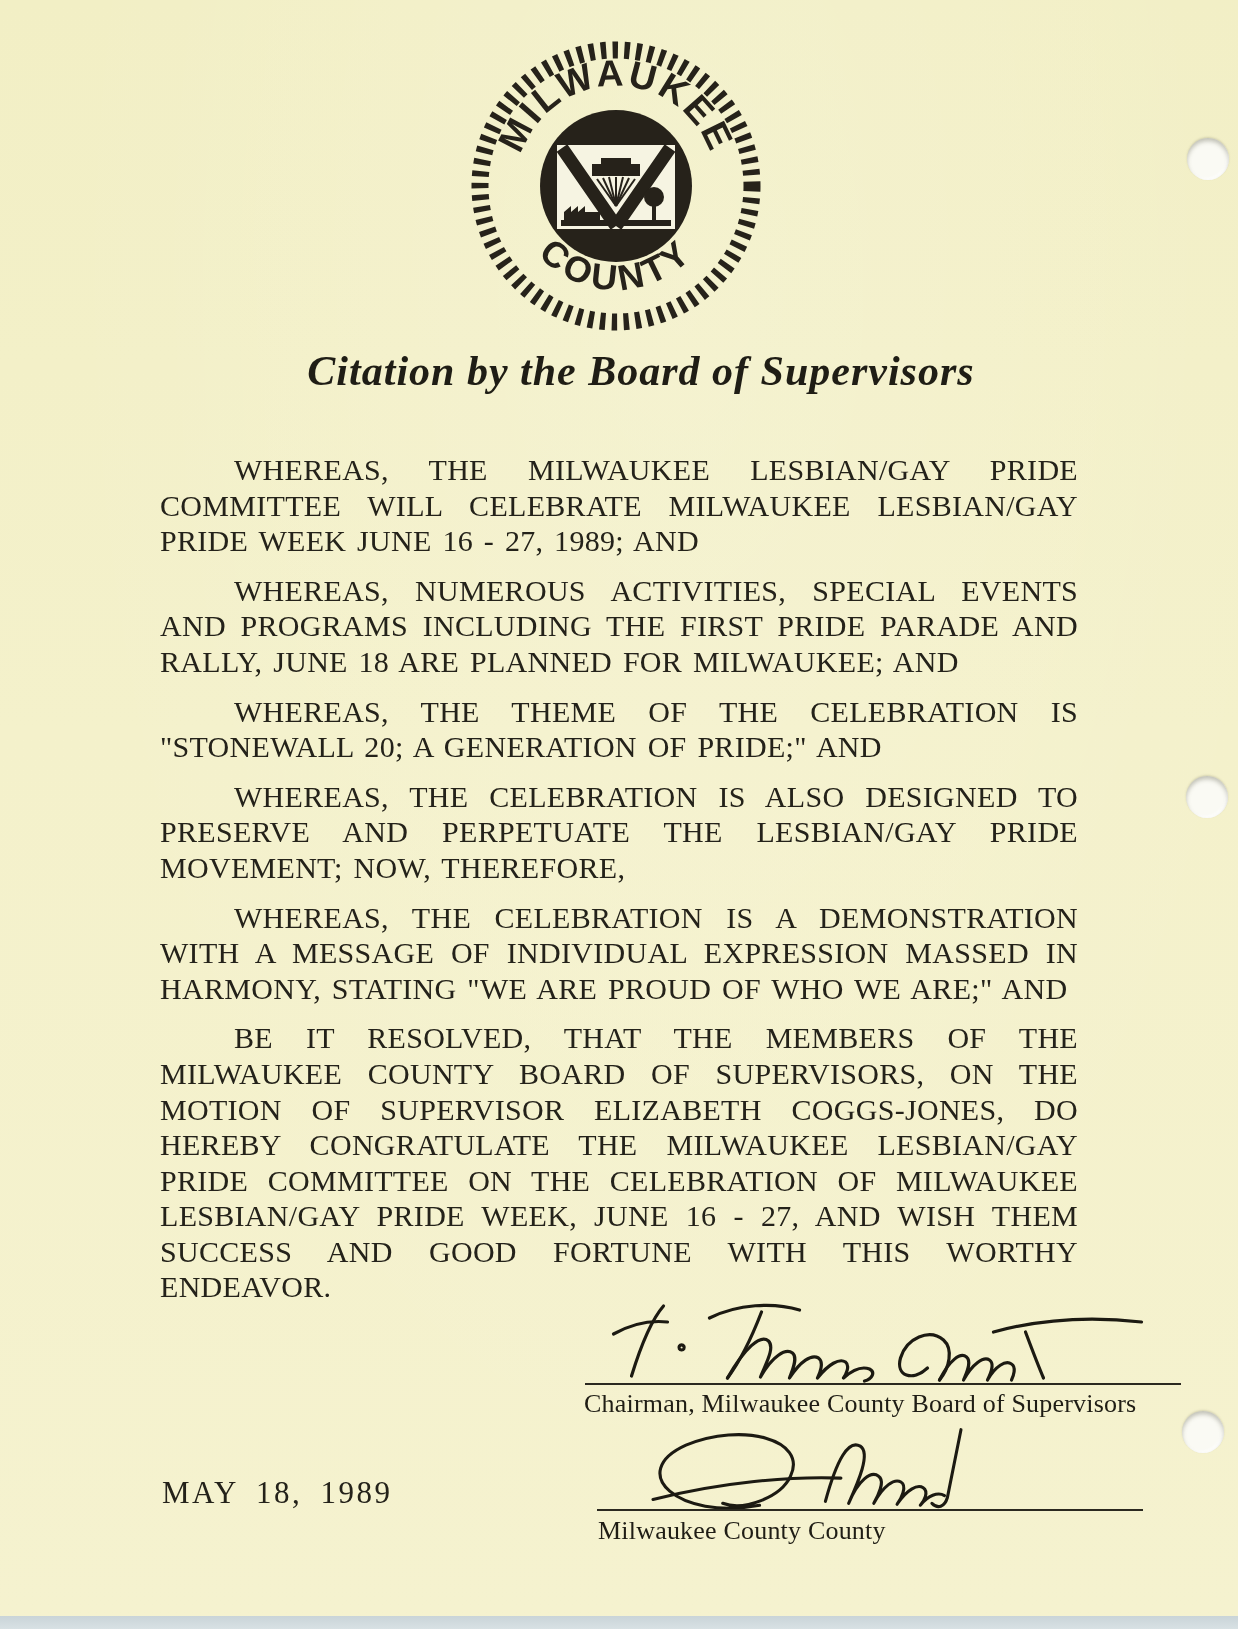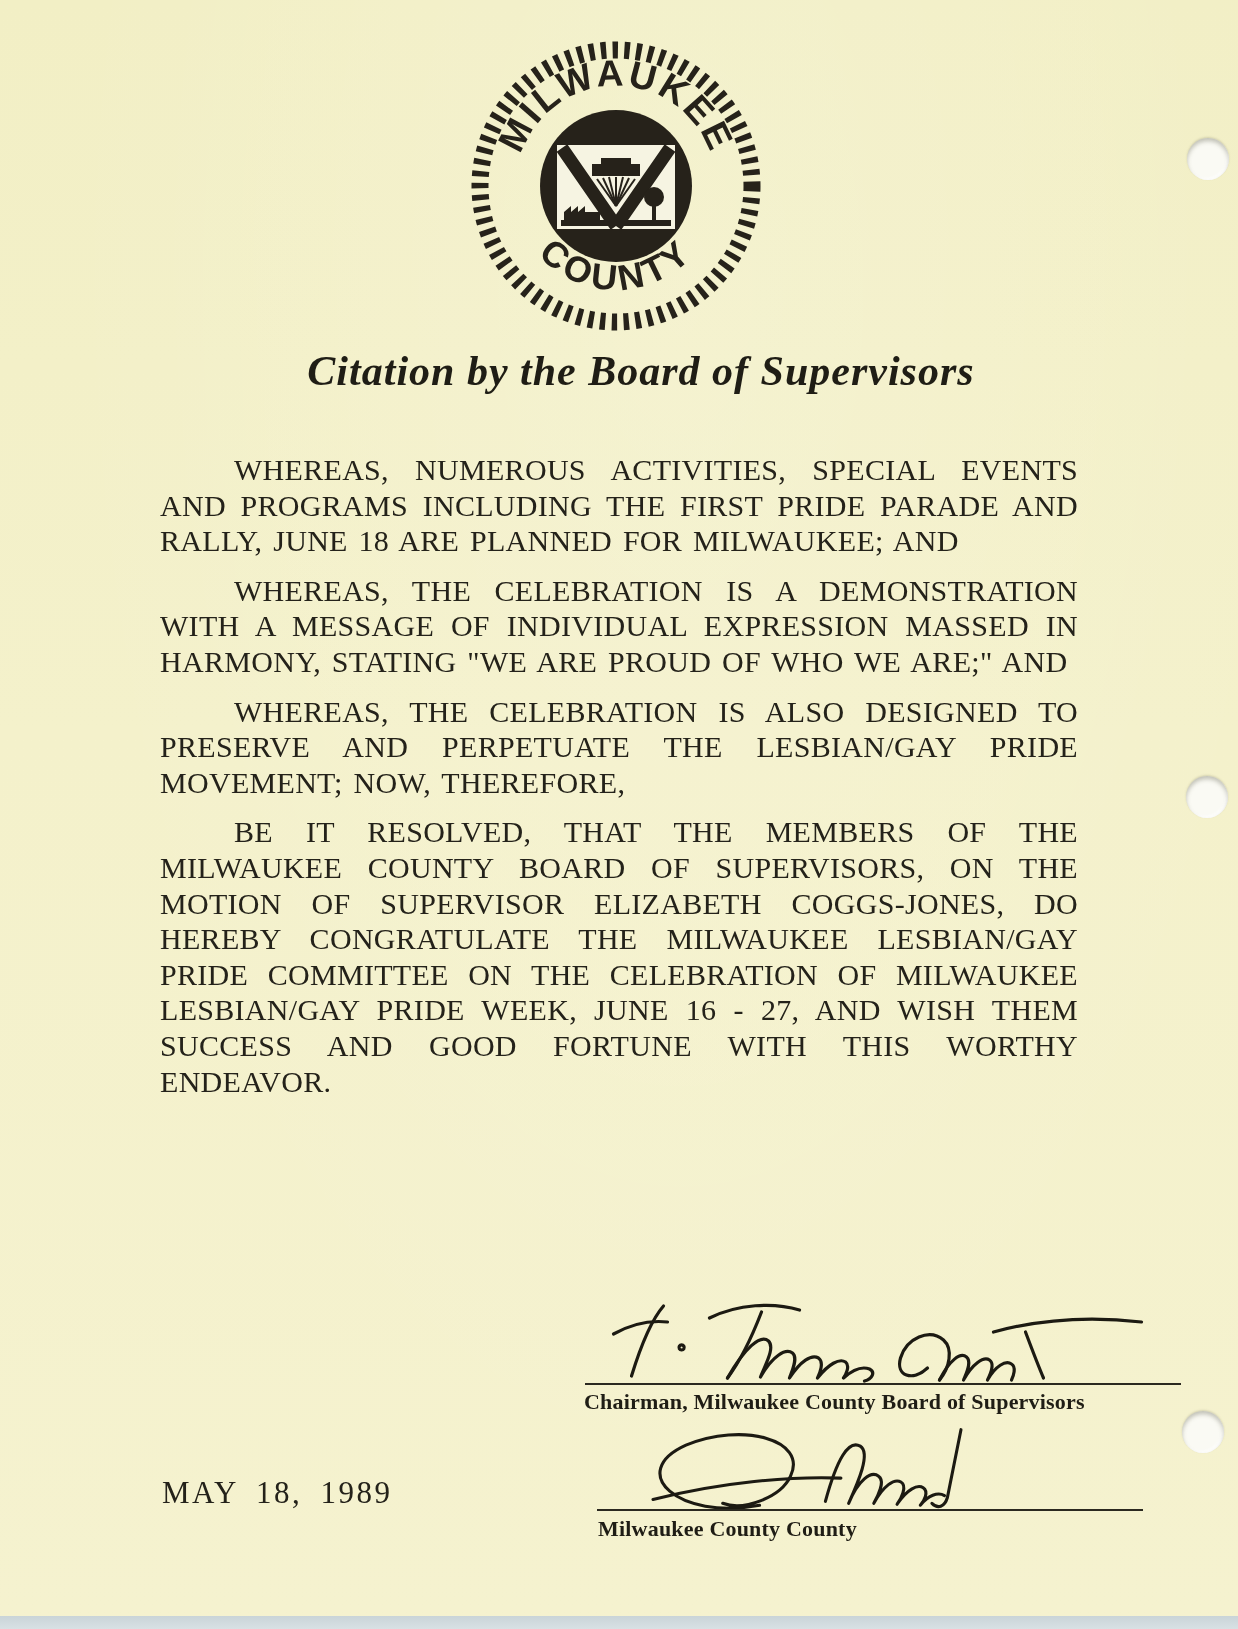--- a/index.html
+++ b/index.html
@@ -67,21 +67,21 @@
   .sig-1 { left:595px; top:1298px; width:585px; height:85px; }
   .sig-2 { left:588px; top:1420px; width:560px; height:92px; }
   .sig-stroke { fill:none; stroke:#1c1a12; stroke-width:3.2; stroke-linecap:round; stroke-linejoin:round; }
 
   .sig-rule { position:absolute; height:0; border-top:2px solid #2b2920; }
   .rule-1 { left:585px; top:1383px; width:596px; }
   .rule-2 { left:597px; top:1509px; width:546px; }
 
   .sig-caption {
     position:absolute;
-    font-weight:bold; font-size:22px; letter-spacing:0.2px;
+    font-weight:normal; font-size:26px; letter-spacing:0.2px;
     color:#1f1d15;
   }
   .caption-1 { left:584px; top:1389px; }
   .caption-2 { left:598px; top:1516px; }
 </style>
 </head>
 <body>
 
 <div class="page">
 
@@ -125,23 +125,25 @@
 
       <path d="M98,184 v-8 l7,-6 v6 l7,-6 v6 l7,-6 v6 h15 v8 z" fill="#26221a"></path>
 
       <rect x="95" y="184" width="110" height="6" fill="#26221a"></rect>
     </svg>
   </div>
 
   <div class="doc-title">Citation by the Board of Supervisors</div>
 
   <div class="body-copy">
+    <p>WHEREAS, THE MILWAUKEE LESBIAN/GAY PRIDE COMMITTEE WILL CELEBRATE MILWAUKEE LESBIAN/GAY PRIDE WEEK JUNE 16 - 27, 1989; AND</p>
     <p>WHEREAS, NUMEROUS ACTIVITIES, SPECIAL EVENTS AND PROGRAMS INCLUDING THE FIRST PRIDE PARADE AND RALLY, JUNE 18 ARE PLANNED FOR MILWAUKEE; AND</p>
+    <p>WHEREAS, THE THEME OF THE CELEBRATION IS "STONEWALL 20; A GENERATION OF PRIDE;" AND</p>
+    <p>WHEREAS, THE CELEBRATION IS ALSO DESIGNED TO PRESERVE AND PERPETUATE THE LESBIAN/GAY PRIDE MOVEMENT; NOW, THEREFORE,</p>
     <p>WHEREAS, THE CELEBRATION IS A DEMONSTRATION WITH A MESSAGE OF INDIVIDUAL EXPRESSION MASSED IN HARMONY, STATING "WE ARE PROUD OF WHO WE ARE;" AND</p>
-    <p>WHEREAS, THE CELEBRATION IS ALSO DESIGNED TO PRESERVE AND PERPETUATE THE LESBIAN/GAY PRIDE MOVEMENT; NOW, THEREFORE,</p>
     <p>BE IT RESOLVED, THAT THE MEMBERS OF THE MILWAUKEE COUNTY BOARD OF SUPERVISORS, ON THE MOTION OF SUPERVISOR ELIZABETH COGGS-JONES, DO HEREBY CONGRATULATE THE MILWAUKEE LESBIAN/GAY PRIDE COMMITTEE ON THE CELEBRATION OF MILWAUKEE LESBIAN/GAY PRIDE WEEK, JUNE 16 - 27, AND WISH THEM SUCCESS AND GOOD FORTUNE WITH THIS WORTHY ENDEAVOR.</p>
   </div>
 
   <div class="date-line">MAY 18, 1989</div>
 
   <div class="sig-script sig-1" aria-label="F. Thomas Ament">
     <svg viewBox="0 0 580 85">
       <g class="sig-stroke">
         <path d="M34,78 C42,52 52,24 66,8"></path>
         <path d="M16,36 C34,26 52,22 70,24"></path>

